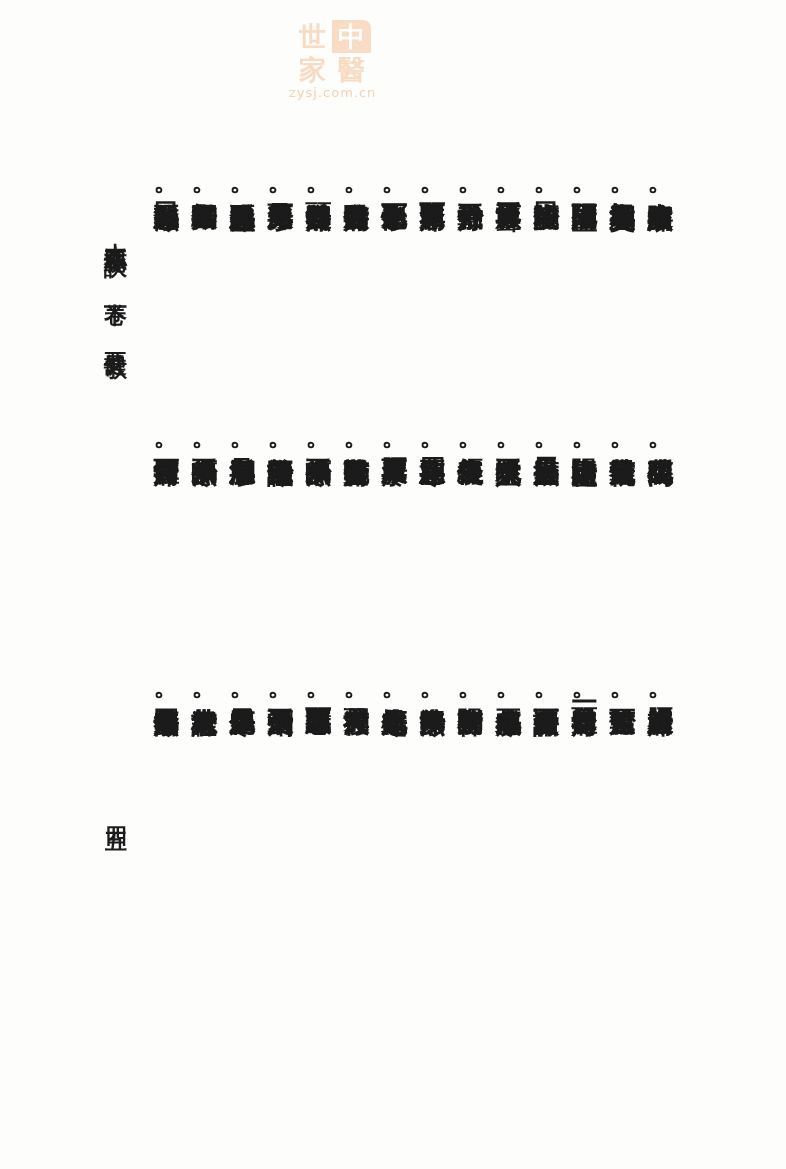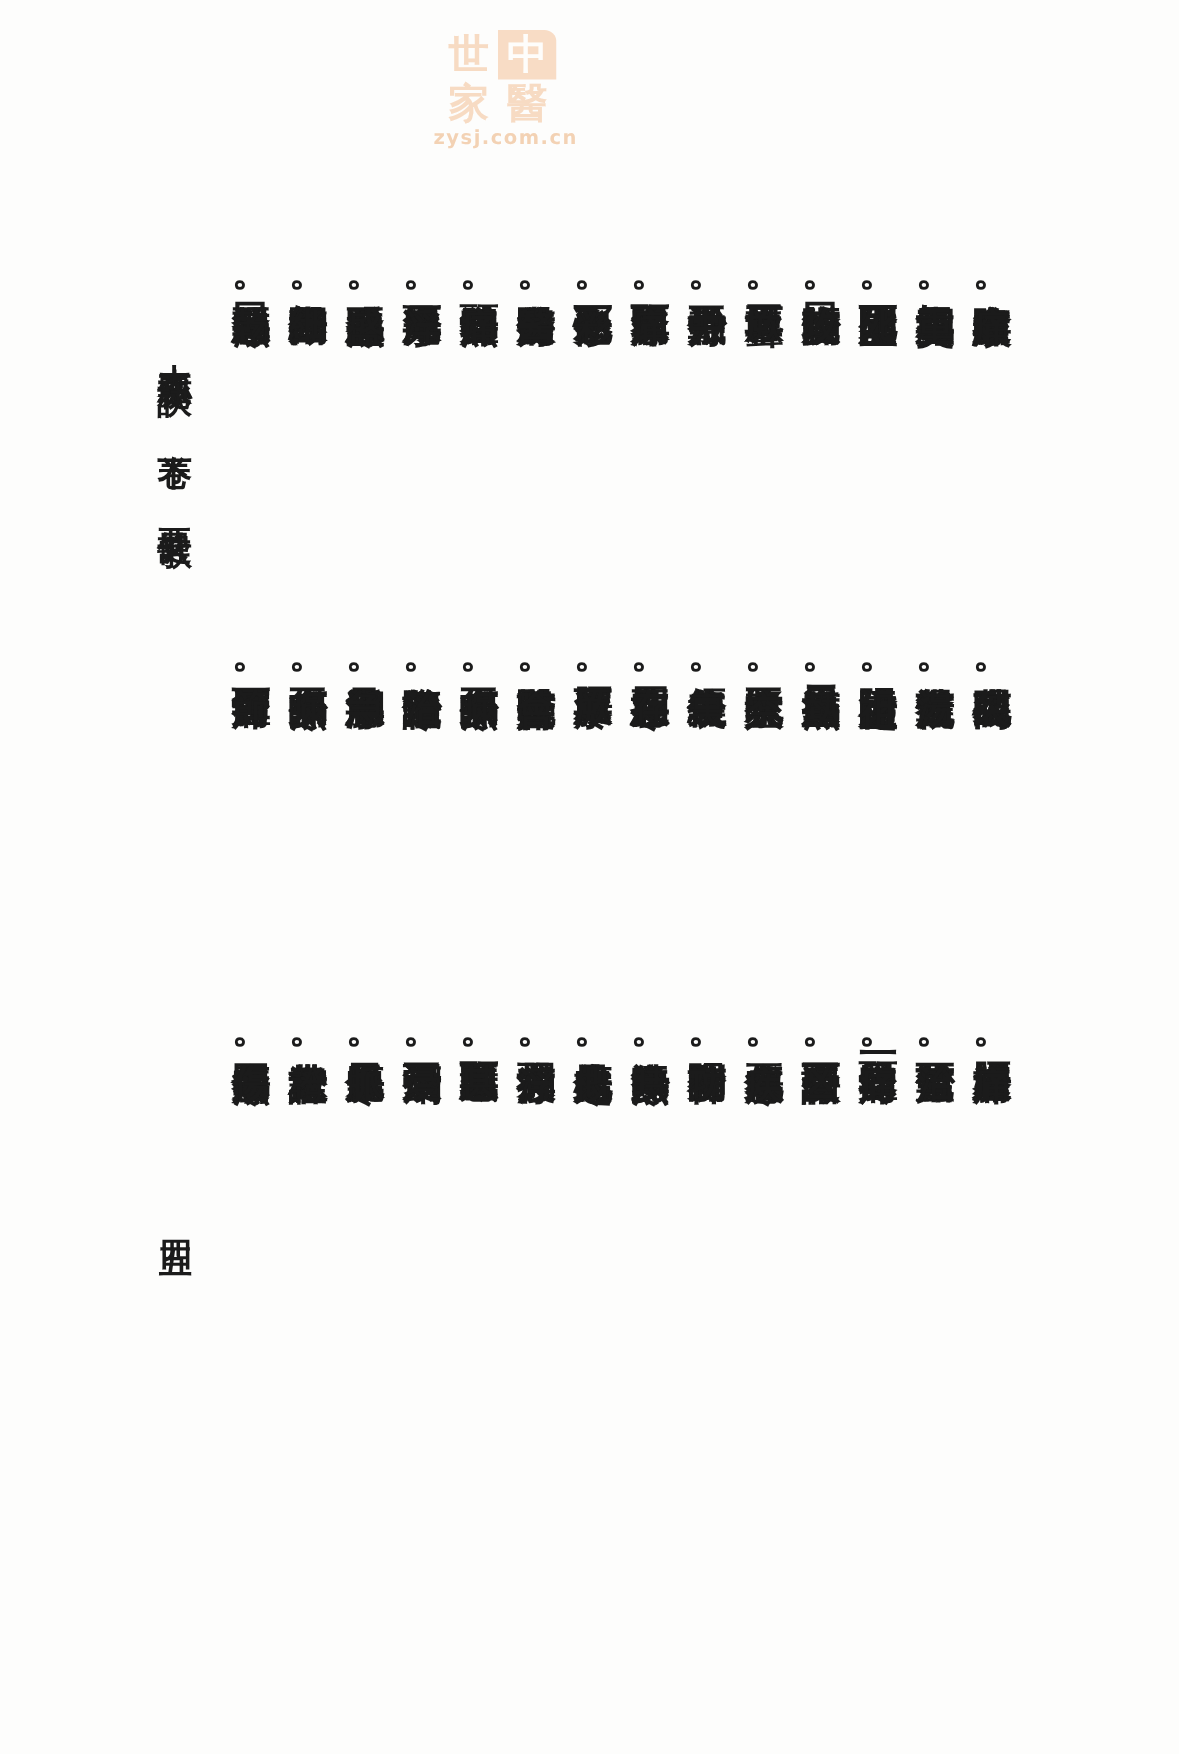--- a/index.html
+++ b/index.html
@@ -42,21 +42,21 @@
     background: #f8dcc5;
     color: #fefdfb;
   }
   .seal-url {
     position: absolute;
     left: 289px;
     top: 85px;
     width: 92px;
     font-family: "DejaVu Sans", "Liberation Sans", sans-serif;
     font-size: 13px;
-    font-weight: bold;
+    font-weight: normal;
     letter-spacing: 1px;
     color: #f3d2b4;
   }
 
   
   .vertical {
     writing-mode: vertical-rl;
     text-orientation: upright;
     color: #1b1b1b;
   }

